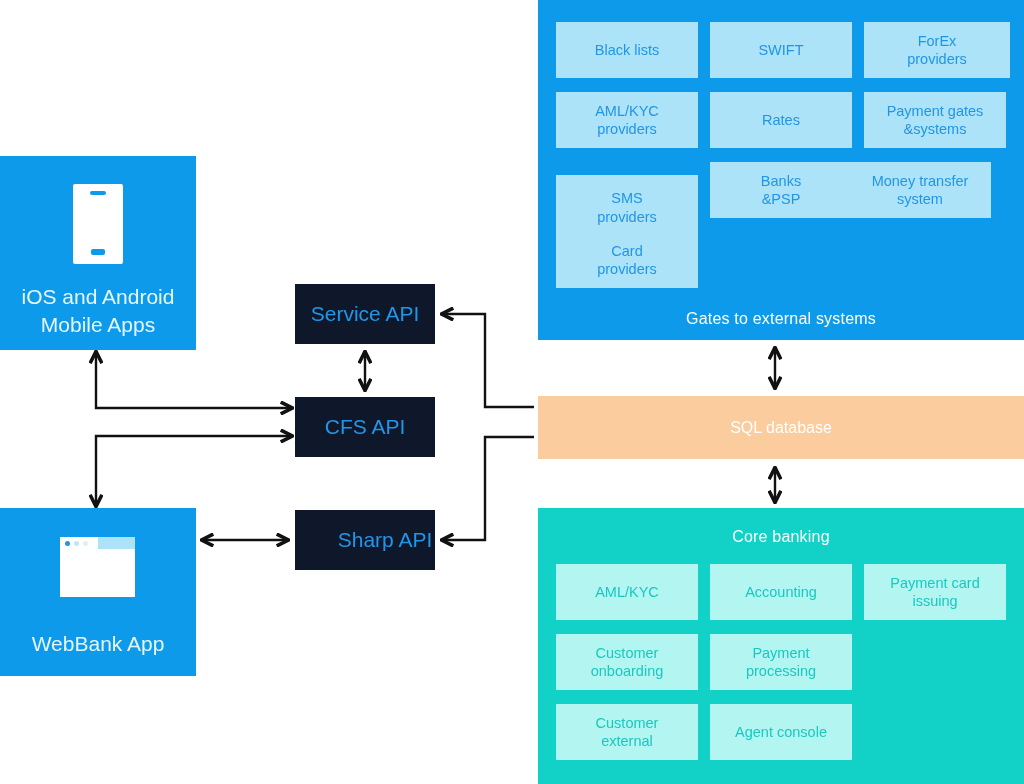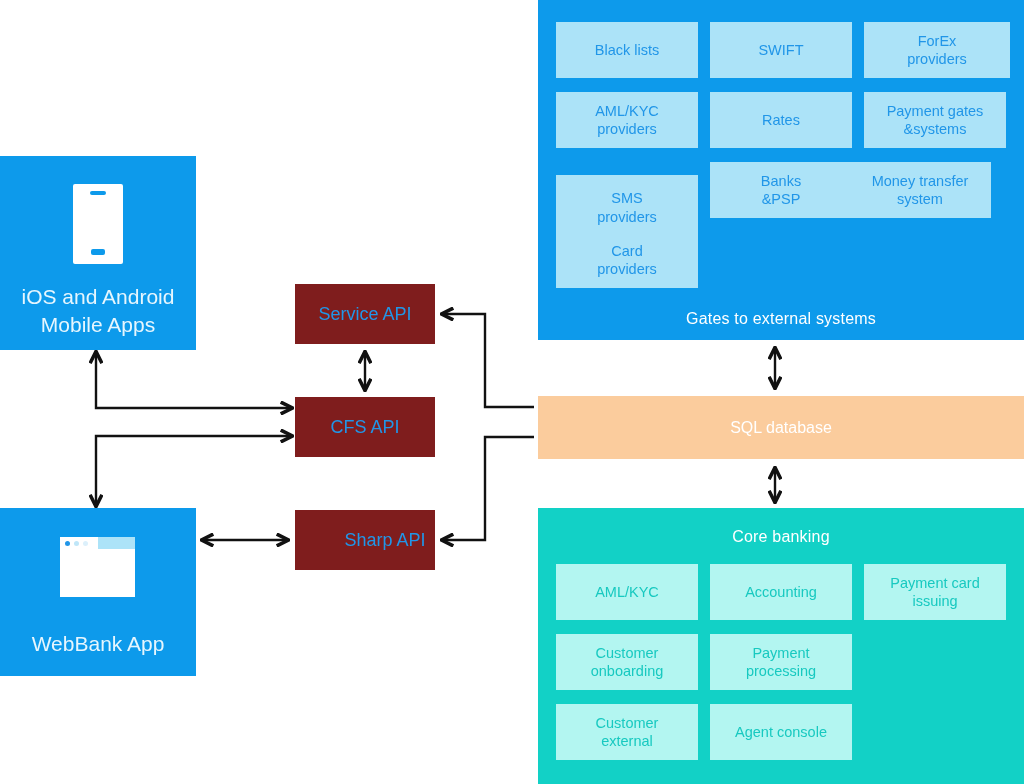--- a/index.html
+++ b/index.html
@@ -94,26 +94,26 @@
   }
   .browser-dot {
     position: absolute;
     border-radius: 50%;
   }
 
   
   .apibox {
     position: absolute;
     box-sizing: border-box;
-    background: #7f1d1d;
+    background: #0f172a;
     color: #2196E8;
     display: flex;
     align-items: center;
     justify-content: center;
-    font-size: 18px;
+    font-size: 21px;
   }
 
   
   .sqlbar {
     position: absolute;
     box-sizing: border-box;
     background: #FBCC9D;
     color: #ffffff;
     display: flex;
     align-items: center;

